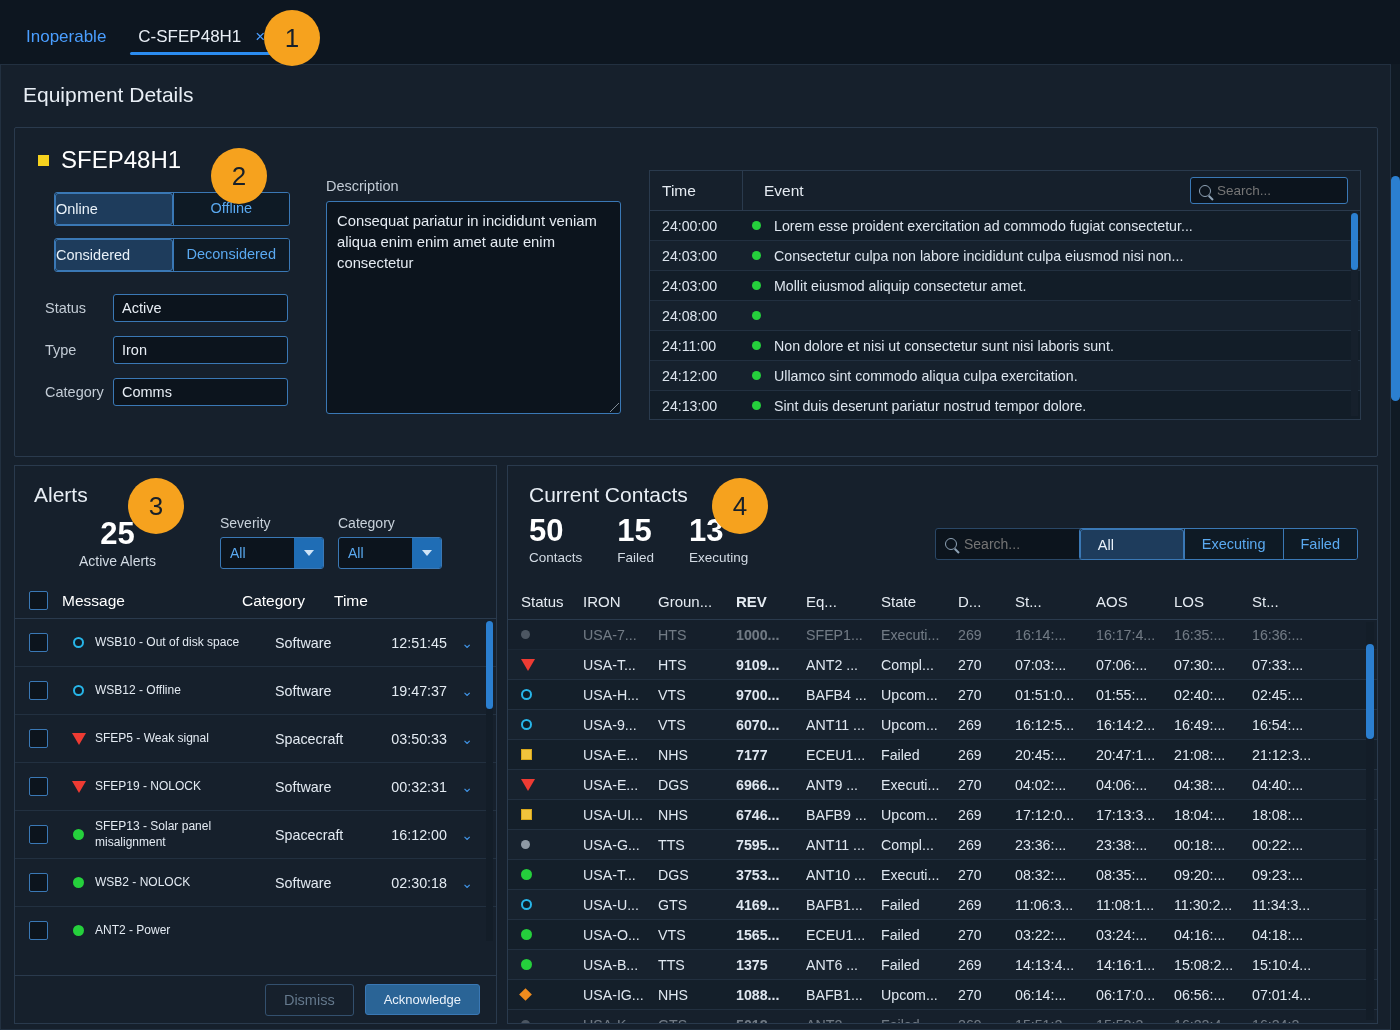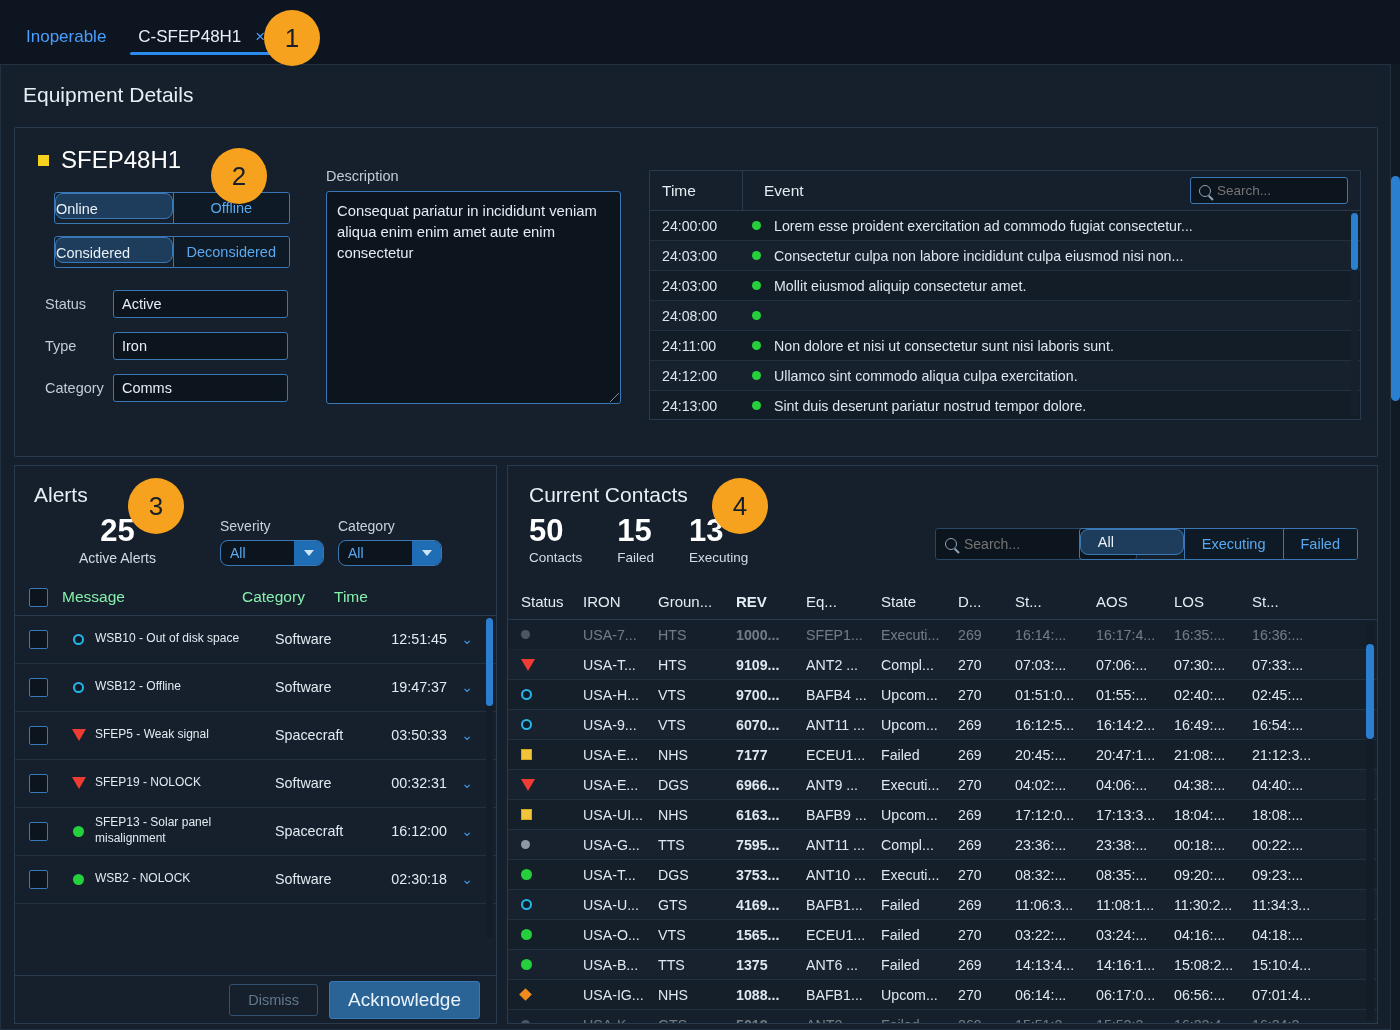--- a/index.html
+++ b/index.html
@@ -70,21 +70,21 @@
   .tg-btn + .tg-btn { border-left:1px solid #3a78b5; }
 
   .field-row { display:flex; align-items:center; margin-left:30px; margin-top:14px; }
   .field-label { width:68px; font-size:14.5px; color:#c3ccd6; }
   .field-input {
     width:175px; height:28px; background:#0c141d; border:1px solid #3a78b5;
     border-radius:3px; color:#e8eef5; font-size:14.5px; padding:0 8px;
     font-family:"Liberation Sans", sans-serif;
   }
 
-  .desc-wrap { position:absolute; left:311px; top:40px; width:297px; }
+  .desc-wrap { position:absolute; left:311px; top:50px; width:297px; }
   .desc-label { font-size:14.5px; color:#c3ccd6; margin-bottom:7px; }
   .desc-box {
     width:295px; height:213px; background:#0c141d;
     border:1px solid #3a78b5; border-radius:3px;
     color:#e5ebf2; font-size:14.8px; line-height:1.42; padding:9px 10px;
     resize:none; font-family:"Liberation Sans", sans-serif; overflow:hidden;
   }
   .desc-grip {
     position:absolute; right:4px; bottom:6px; width:9px; height:9px;
     background:
@@ -134,33 +134,33 @@
     border:1px solid #2a3a4d; background:#16202c;
   }
   .alerts-title { font-size:21px; color:#e8eef5; padding:17px 0 0 19px; }
   .alerts-meta { display:flex; align-items:flex-end; padding:8px 0 0 0; }
   .alerts-count-box { width:205px; text-align:center; }
   .alerts-count { font-size:31px; font-weight:bold; color:#ffffff; line-height:1.05; }
   .alerts-count-lbl { font-size:14px; color:#d3dbe4; margin-top:2px;}
   .sel-wrap { margin-right:14px; }
   .sel-lbl { font-size:14px; color:#c8d1da; margin-bottom:6px; }
   .sel {
-    display:flex; width:104px; height:26px; border:1px solid #3a78b5;
-    border-radius:8px; overflow:hidden; background:#0c141d; cursor:pointer;
+    display:flex; width:104px; height:32px; border:1px solid #3a78b5;
+    border-radius:3px; overflow:hidden; background:#0c141d; cursor:pointer;
   }
   .sel-val { flex:1; display:flex; align-items:center; padding-left:9px;
     font-size:14px; color:#5aa9f0; }
   .sel-arrow { width:29px; background:#1f6db5; display:flex;
     align-items:center; justify-content:center; }
   .caret-d { width:0;height:0;border-left:5px solid transparent;
     border-right:5px solid transparent;border-top:6px solid #cfe4f7; }
 
   .al-head {
     display:flex; align-items:center; height:36px; margin-top:14px;
-    border-bottom:1px solid #2a3a4d; font-size:15.5px; color:#86efac;
+    border-bottom:1px solid #2a3a4d; font-size:15.5px; color:#ffffff;
   }
   .al-cb-c { width:47px; display:flex; justify-content:center; }
   .cb { width:19px;height:19px;border:1px solid #3a78b5; background:#0c141d;
         border-radius:2px; cursor:pointer; }
   .al-h-msg { width:180px; }
   .al-h-cat { width:92px; }
   .al-h-time { width:80px; }
   .al-body { position:relative; height:325px; overflow:hidden; }
   .al-row {
     display:flex; align-items:center; min-height:48px;
@@ -178,21 +178,21 @@
     position:absolute; left:0; bottom:0; width:100%; height:48px;
     background:#16202c; border-top:1px solid #2a3a4d;
     display:flex; align-items:center; justify-content:flex-end; gap:11px; padding-right:16px;
   }
   .btn-ghost {
     padding:7px 18px; font-size:14.5px; border:1px solid #33506e;
     color:#64788c; background:transparent; border-radius:3px; cursor:pointer;
     font-family:"Liberation Sans", sans-serif;
   }
   .btn-primary {
-    padding:7px 18px; font-size:19px; border:1px solid #3a78b5;
+    padding:7px 18px; font-size:13px; border:1px solid #3a78b5;
     color:#eaf2fa; background:#2a6496; border-radius:3px; cursor:pointer;
     font-family:"Liberation Sans", sans-serif;
   }
 
   
   .contacts {
     position:absolute; left:506px; top:400px; width:871px; height:559px;
     border:1px solid #2a3a4d; background:#16202c; overflow:hidden;
   }
   .ct-title { font-size:21px; color:#e8eef5; padding:17px 0 0 21px; }
@@ -502,20 +502,32 @@
                 <span class="cb"></span>
               </div>
               <div class="al-ic-c">
                 <span class="sh sh-circle-green"></span>
               </div>
               <div class="al-msg">WSB2 - NOLOCK</div>
               <div class="al-cat">Software</div>
               <div class="al-time">02:30:18</div>
               <div class="al-chev">⌄</div>
             </div>
+            <div class="al-row">
+              <div class="al-cb-c">
+                <span class="cb"></span>
+              </div>
+              <div class="al-ic-c">
+                <span class="sh sh-circle-green"></span>
+              </div>
+              <div class="al-msg">ANT2 - Power</div>
+              <div class="al-cat"></div>
+              <div class="al-time"></div>
+              <div class="al-chev"></div>
+            </div>
           </div>
         <div class="al-scroll">
           <div class="al-thumb"></div>
         </div>
       </div>
 
       <div class="al-foot">
         <button class="btn-ghost">Dismiss</button>
         <button class="btn-primary">Acknowledge</button>
       </div>
@@ -655,21 +667,21 @@
               <div class="c8">04:06:...</div>
               <div class="c9">04:38:...</div>
               <div class="c10">04:40:...</div>
             </div>
             <div class="ct-row">
               <div class="c0">
                 <span class="sh sh-square"></span>
               </div>
               <div class="c1">USA-UI...</div>
               <div class="c2">NHS</div>
-              <div class="c3">6163...</div>
+              <div class="c3">6746...</div>
               <div class="c4">BAFB9 ...</div>
               <div class="c5">Upcom...</div>
               <div class="c6">269</div>
               <div class="c7">17:12:0...</div>
               <div class="c8">17:13:3...</div>
               <div class="c9">18:04:...</div>
               <div class="c10">18:08:...</div>
             </div>
             <div class="ct-row">
               <div class="c0">

